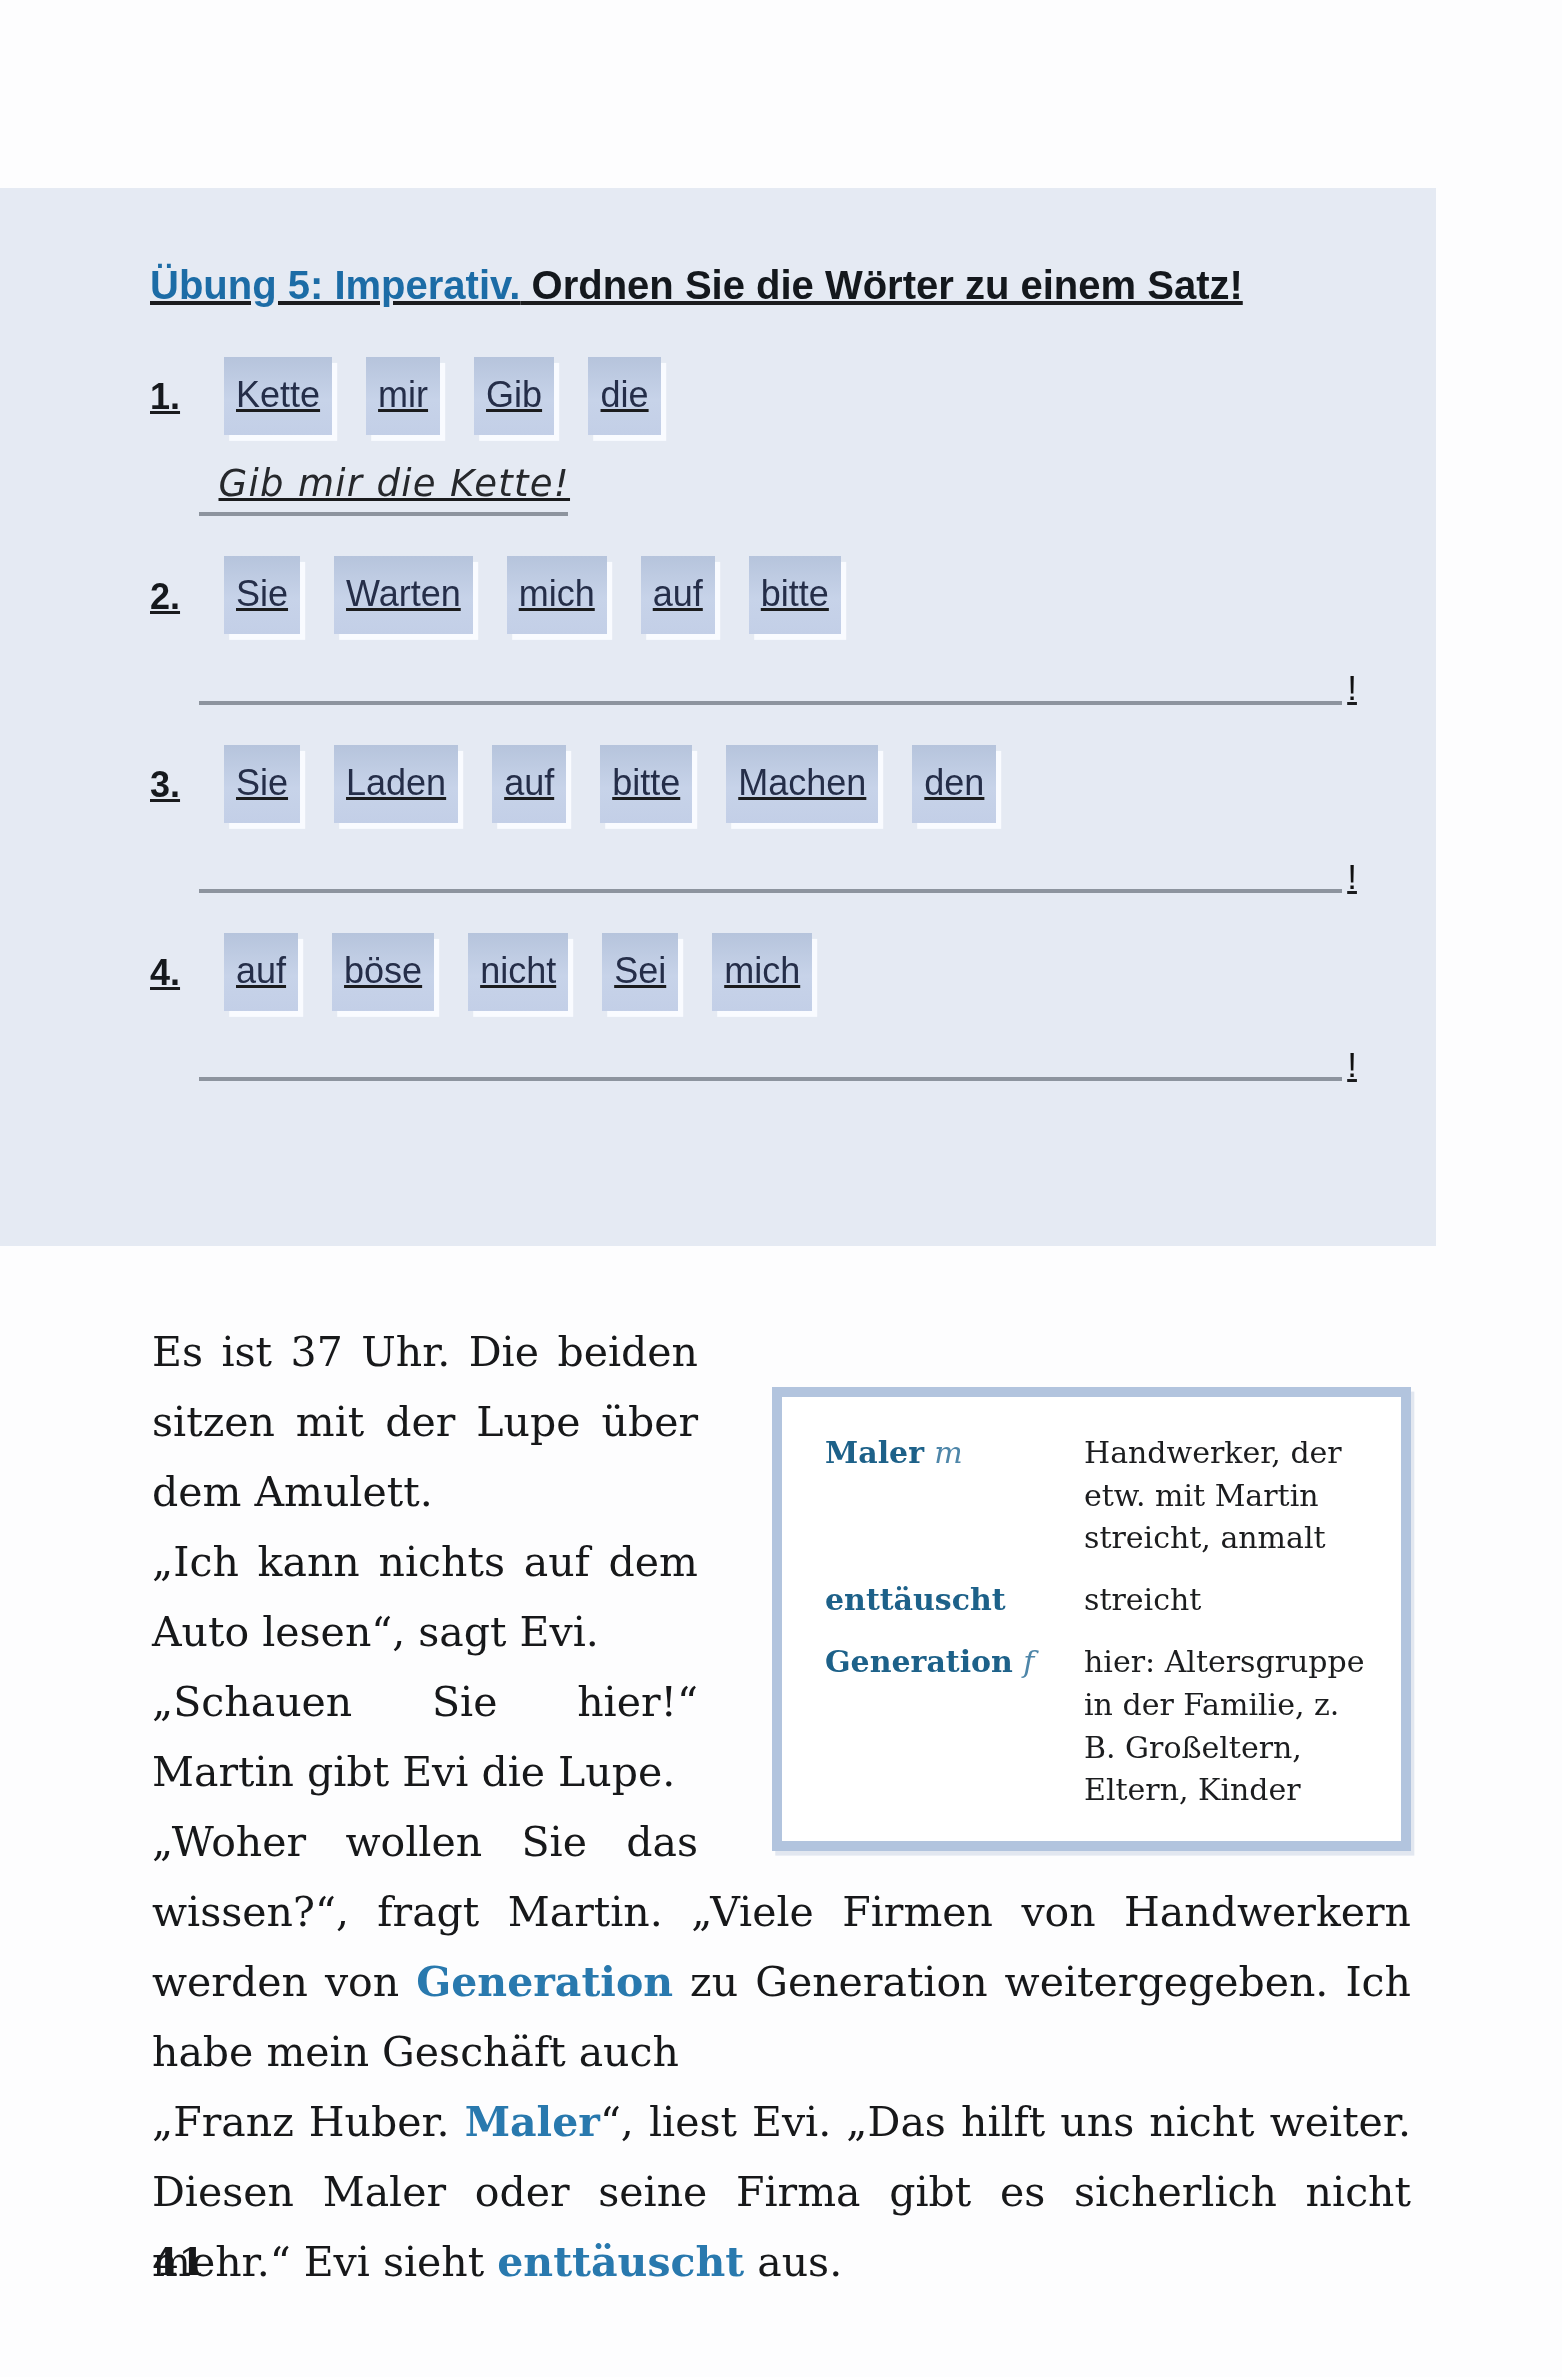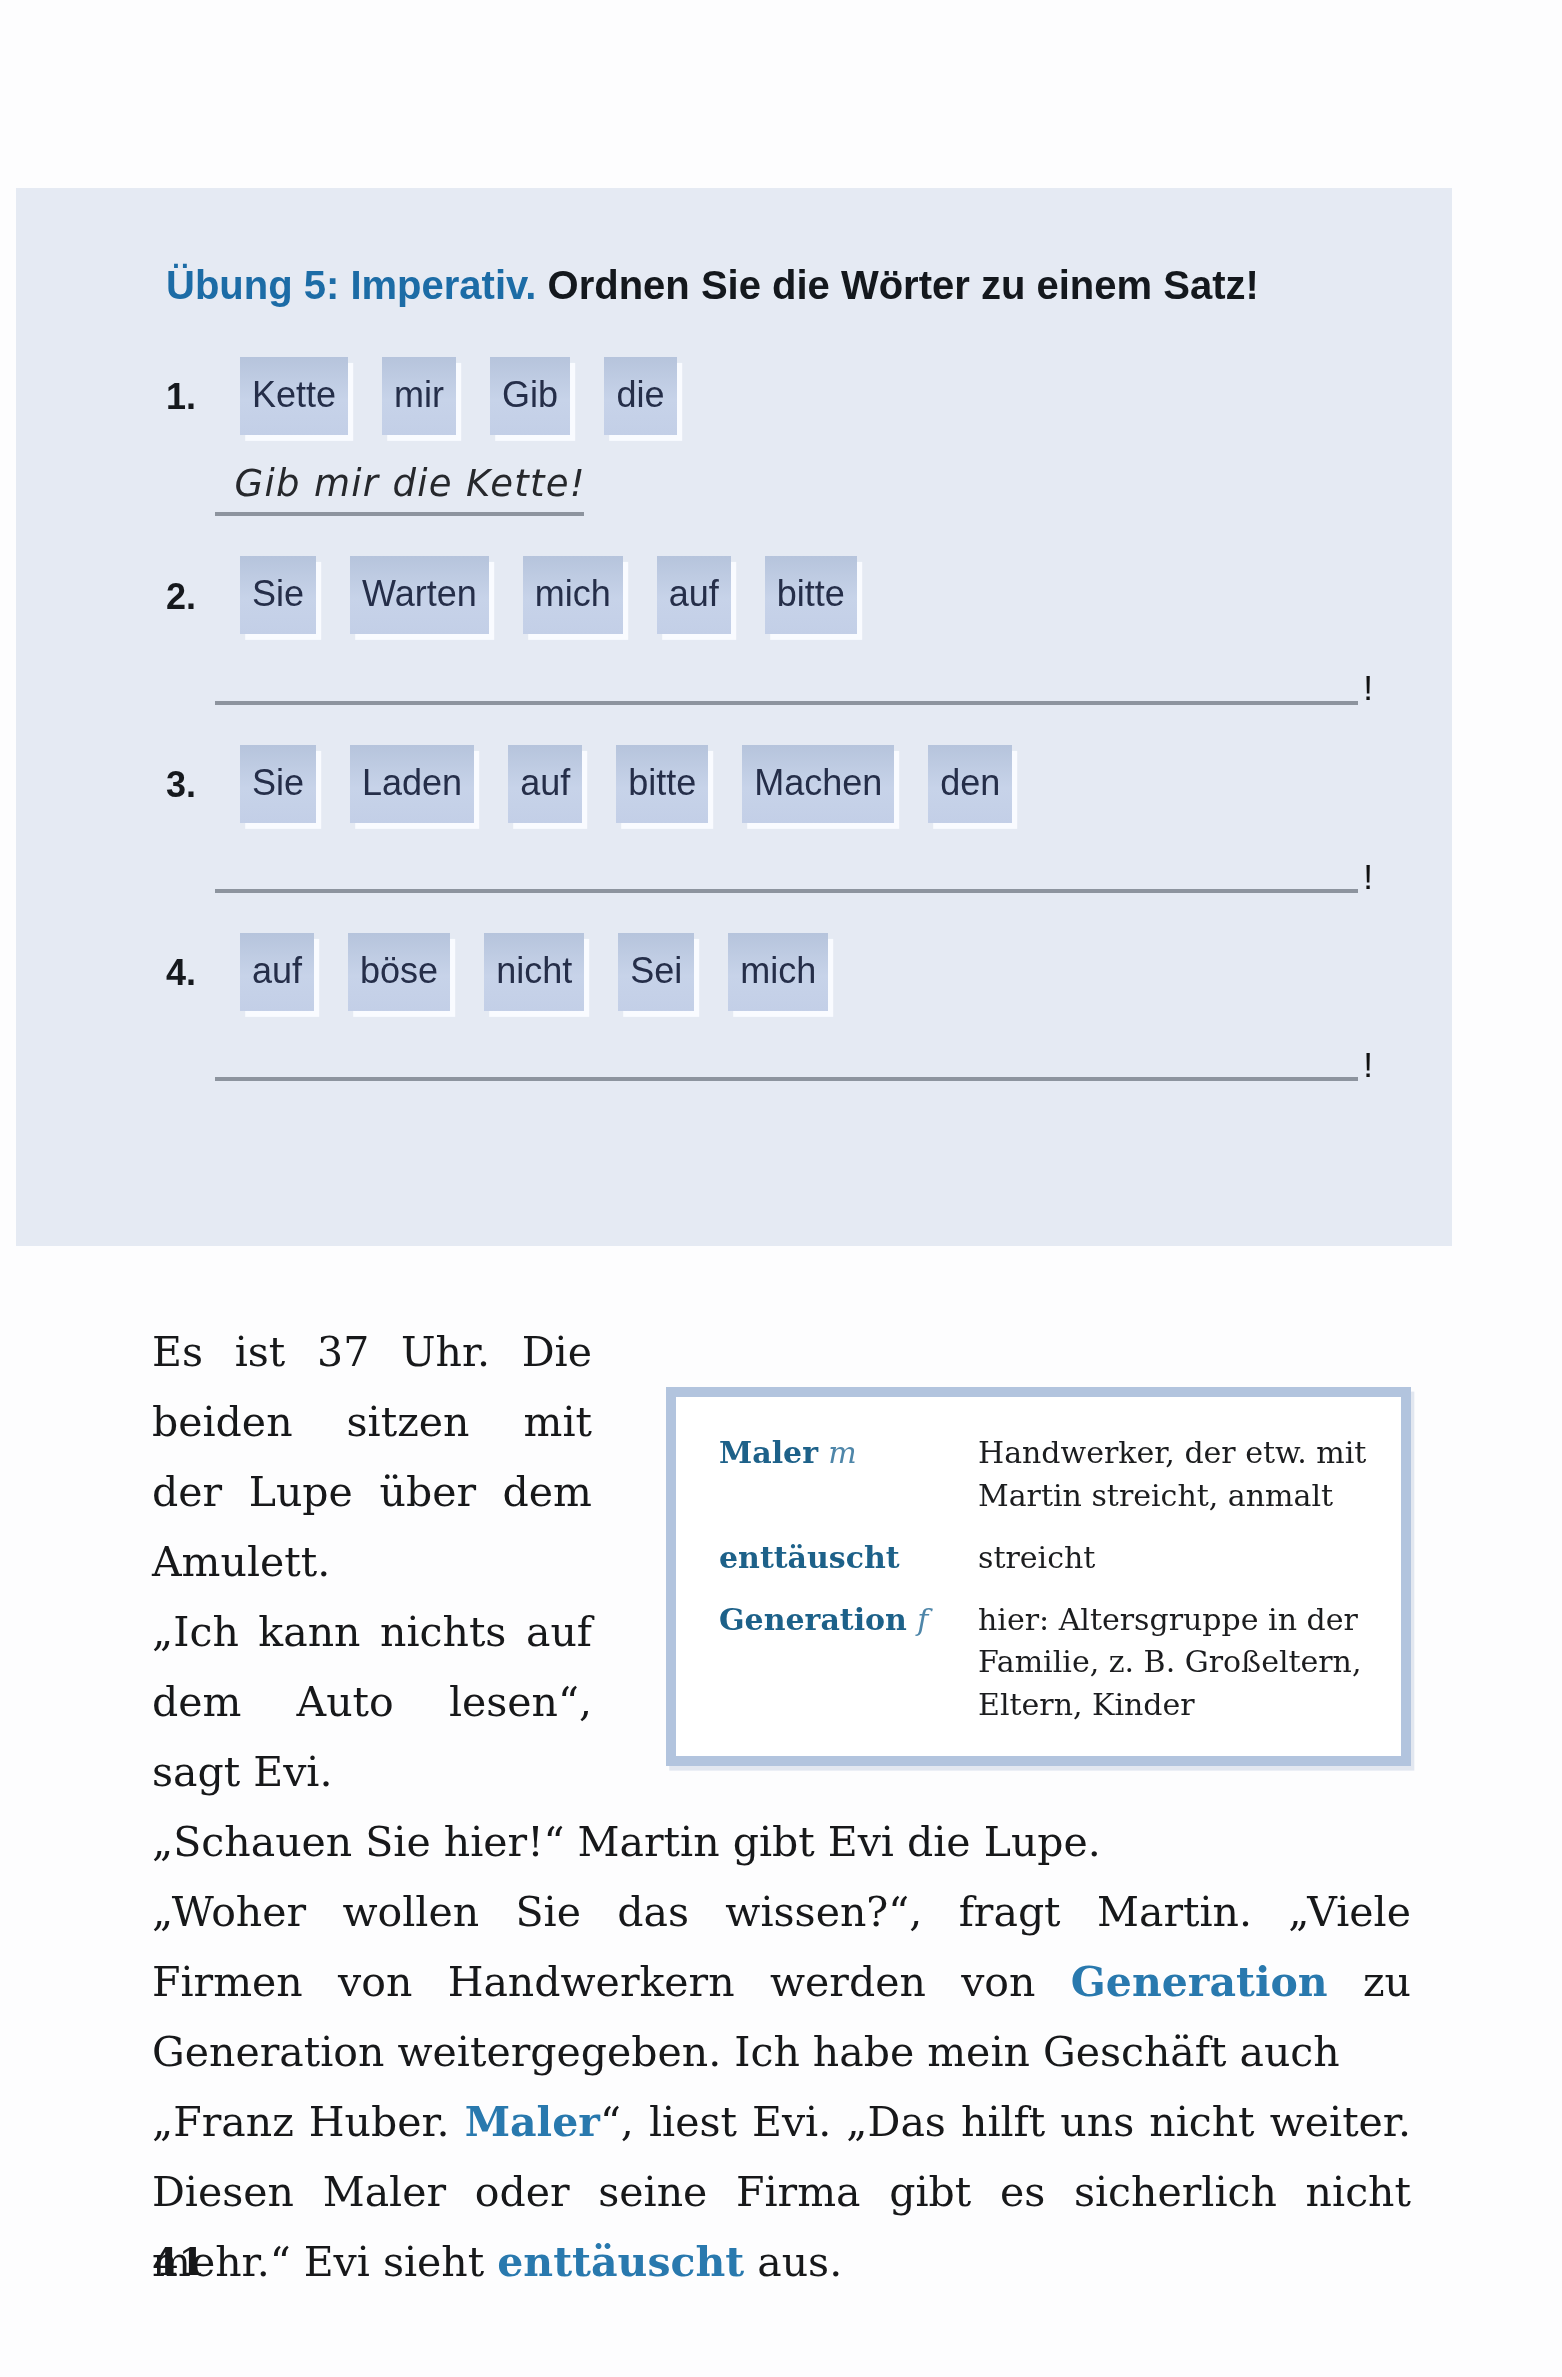--- a/index.html
+++ b/index.html
@@ -4,24 +4,25 @@
 <style>
   html,body{margin:0;padding:0;}
   body{
     width:1563px;height:2377px;position:relative;overflow:hidden;
     background:#fdfdfe;
     font-family:"DejaVu Serif", serif;
     color:#1b1c1e;
   }
   
   .exercise-panel{
-    position:absolute;left:16px;top:188px;width:1436px;height:1058px;
+    position:absolute;left:0;top:188px;width:1436px;height:1058px;
     background:#e5eaf3;box-sizing:border-box;
     padding:63px 78px 0 150px;
     font-family:"Liberation Sans", sans-serif;
+    text-decoration:underline;
   }
   .ex-title{
     font-size:40px;font-weight:bold;line-height:1.74;color:#14181d;
     max-width:1146px;margin:0 0 36px 0;
   }
   .ex-title .hl{color:#1c6ca6;}
   .ex-item{margin:0 0 40px 0;}
   .ex-row{display:flex;align-items:flex-start;gap:34px;}
   .ex-num{
     flex:none;width:40px;padding-top:19.5px;
@@ -52,21 +53,21 @@
   
   .story{
     position:absolute;left:152px;top:1317px;width:1259px;
     font-size:41px;line-height:70px;text-align:justify;color:#17181a;
     hyphens:auto;
   }
   .story p{margin:0;}
   .blue{color:#2979ae;font-weight:bold;}
   
   .vocab-box{
-    float:right;width:745px;box-sizing:border-box;
+    float:right;width:639px;box-sizing:border-box;
     margin:70px 0 26px 74px;
     border:10.4px solid #b2c4de;background:#ffffff;
     box-shadow:3.3px 4.6px 0 rgba(176,190,214,0.35);
     padding:35px 25px 29px 43px;
     font-size:30px;line-height:1.42;text-align:left;
   }
   .vocab-row{display:grid;grid-template-columns:242px 1fr;column-gap:17px;margin-bottom:19.5px;}
   .vocab-row:last-child{margin-bottom:0;}
   .term{font-weight:bold;color:#1d6189;}
   .gender{font-style:italic;font-weight:normal;color:#4e86a9;margin-left:10.4px;}

